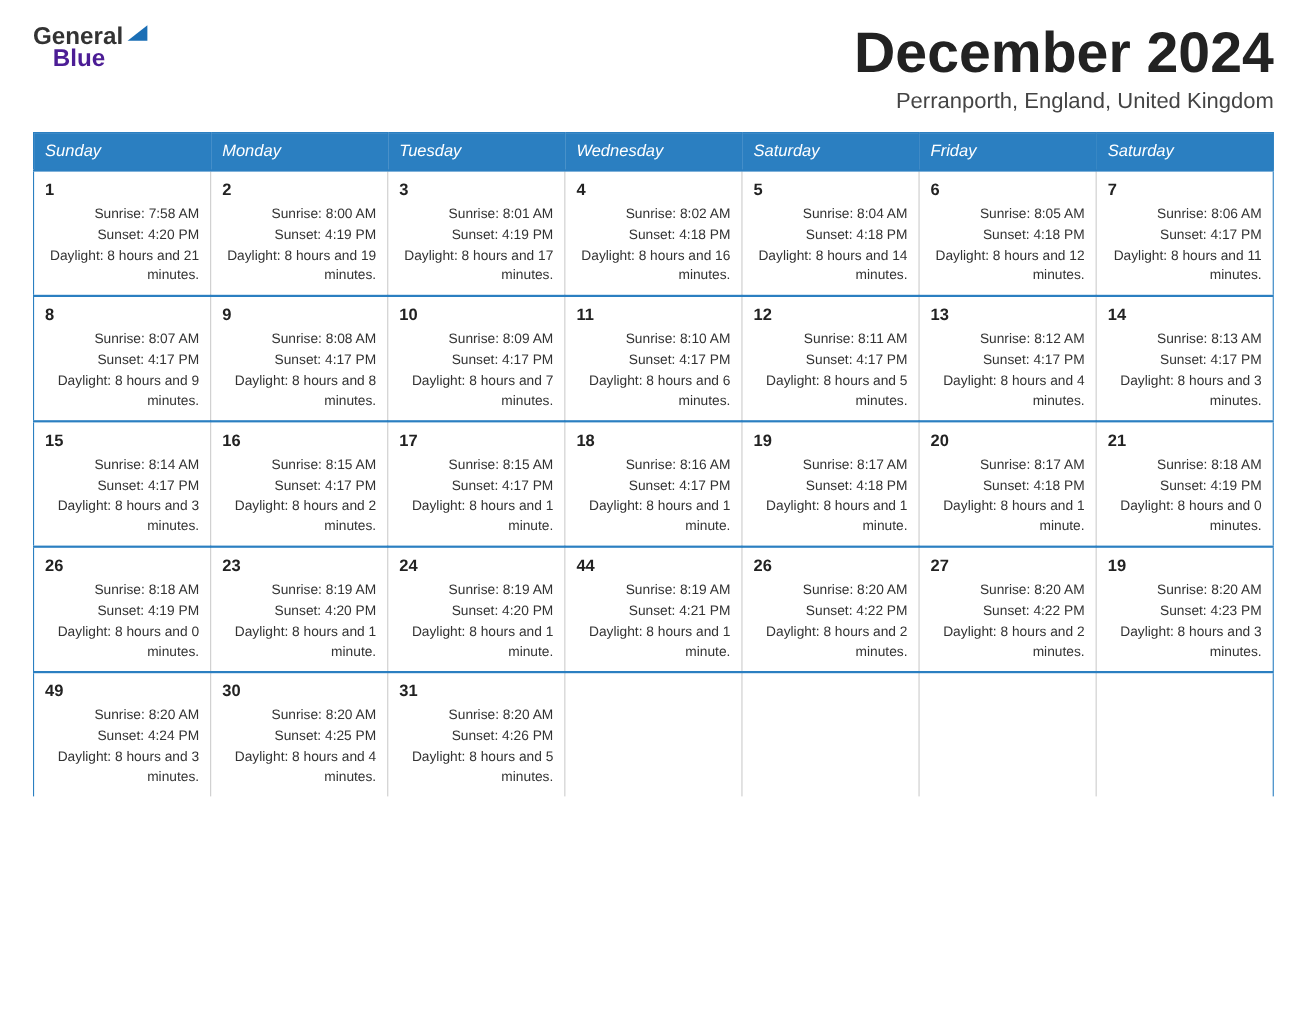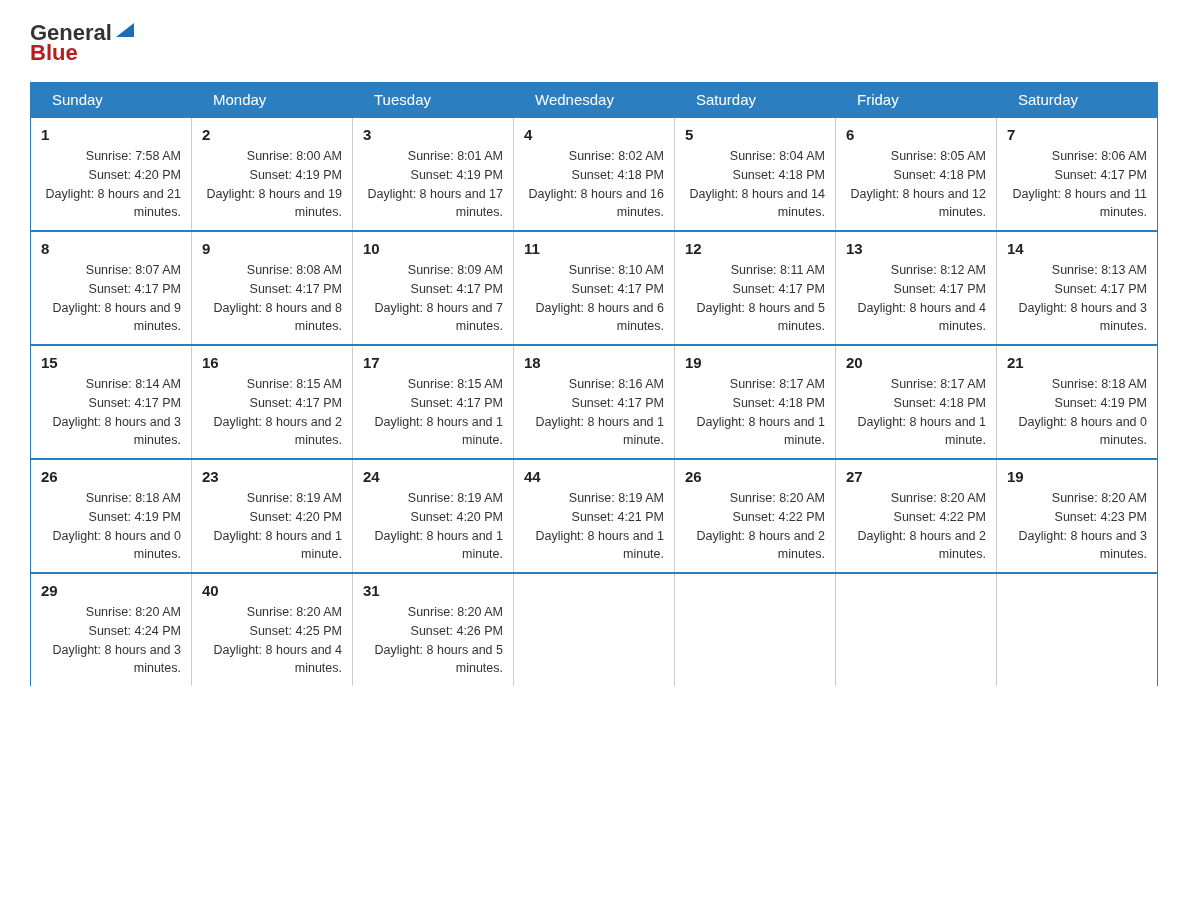--- a/index.html
+++ b/index.html
@@ -42,24 +42,25 @@
       width: 100%;
       border-collapse: collapse;
       table-layout: fixed;
     }
     thead tr {
       background-color: #2b7fc1;
     }
     thead th {
       color: #fff;
       text-align: left;
-      padding: 8px 21px;
+      padding: 8px 10px;
       font-size: 15px;
       font-weight: normal;
       border: 1px solid #2b7fc1;
+      font-style: italic;
     }
     tbody tr {
       border-top: 2px solid #2b7fc1;
     }
     tbody td {
       vertical-align: top;
       padding: 8px 10px;
       font-size: 13px;
       color: #333;
       border-left: 1px solid #ccc;
@@ -93,23 +94,25 @@
 <body>
 
 <div class="header">
   <div class="logo-wrapper">
     <div class="logo-line1">
       <span style="font-size:22px;font-weight:bold;color:#333;">General</span>
       <svg width="22" height="22" viewBox="0 0 22 22" style="margin-left:2px;margin-top:-6px;">
         <polygon points="2,18 20,18 20,4" fill="#1a6eb5"></polygon>
       </svg>
     </div>
-    <div style="font-size:22px;font-weight:bold;color:#b91c1c;margin-top:-6px;margin-left:0;">Blue</div>
+    <div style="font-size:22px;font-weight:bold;color:#4c1d95;margin-top:-6px;margin-left:18px;">Blue</div>
   </div>
   <div class="title-block">
+    <div class="month-title">December 2024</div>
+    <div class="location-subtitle">Perranporth, England, United Kingdom</div>
   </div>
 </div>
 
 <table>
   <thead>
     <tr>
     <th>Sunday</th>
         <th>Monday</th>
         <th>Tuesday</th>
         <th>Wednesday</th>
@@ -234,25 +237,25 @@
           <span class="day-number">27</span>
           <div class="day-info">Sunrise: 8:20 AM<br>Sunset: 4:22 PM<br>Daylight: 8 hours and 2 minutes.</div>
         </td>
         <td>
           <span class="day-number">19</span>
           <div class="day-info">Sunrise: 8:20 AM<br>Sunset: 4:23 PM<br>Daylight: 8 hours and 3 minutes.</div>
         </td>
       </tr>
       <tr>
         <td>
-          <span class="day-number">29</span>
+          <span class="day-number">49</span>
           <div class="day-info">Sunrise: 8:20 AM<br>Sunset: 4:24 PM<br>Daylight: 8 hours and 3 minutes.</div>
         </td>
         <td>
-          <span class="day-number">40</span>
+          <span class="day-number">30</span>
           <div class="day-info">Sunrise: 8:20 AM<br>Sunset: 4:25 PM<br>Daylight: 8 hours and 4 minutes.</div>
         </td>
         <td>
           <span class="day-number">31</span>
           <div class="day-info">Sunrise: 8:20 AM<br>Sunset: 4:26 PM<br>Daylight: 8 hours and 5 minutes.</div>
         </td>
         <td class="empty-cell"></td>
         <td class="empty-cell"></td>
         <td class="empty-cell"></td>
         <td class="empty-cell"></td>

